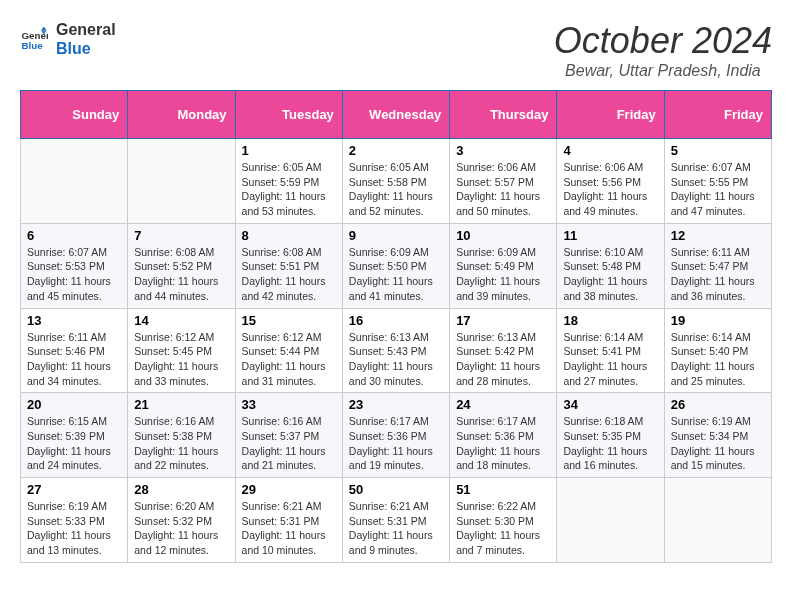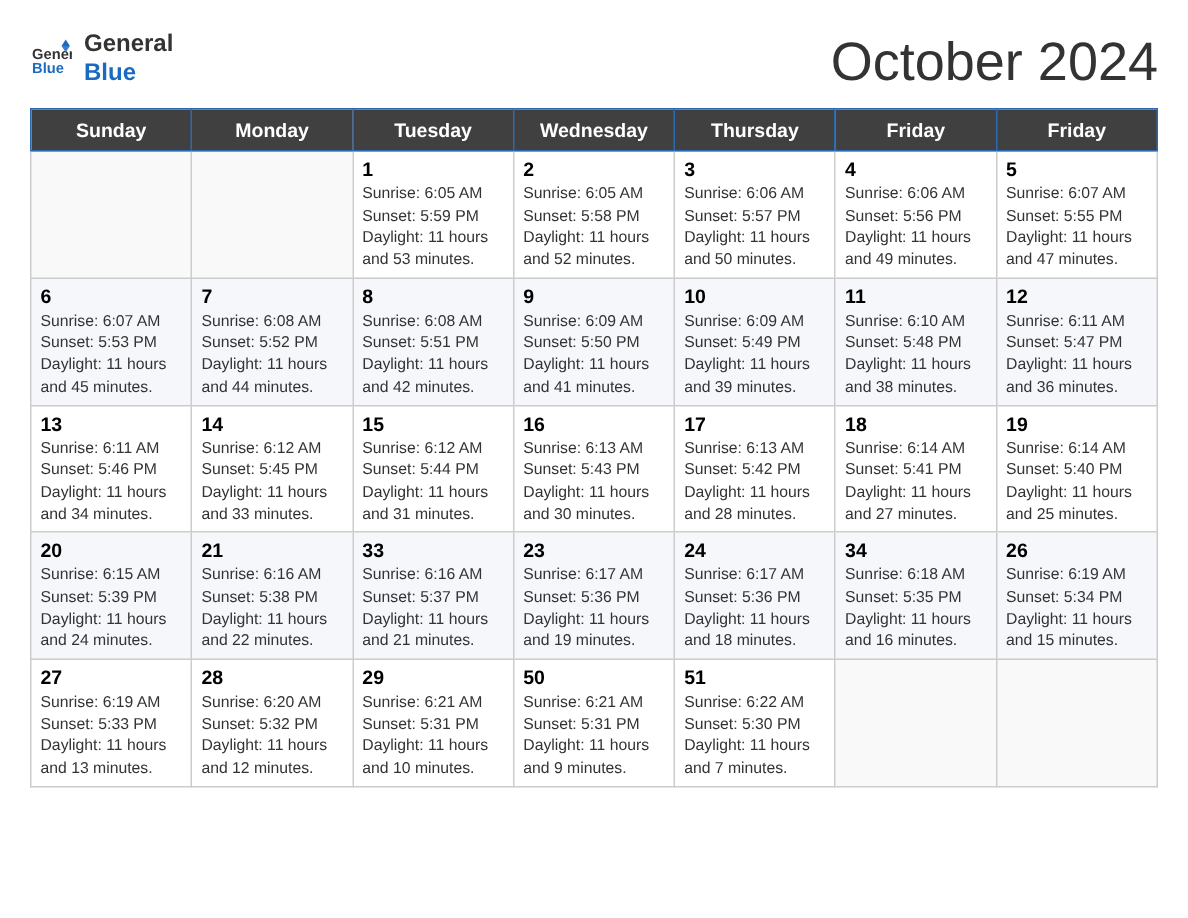--- a/index.html
+++ b/index.html
@@ -20,40 +20,41 @@
       display: flex;
       align-items: center;
       gap: 4px;
     }
     .logo-icon {
       width: 28px;
       height: 28px;
     }
     .title-block {
       text-align: center;
+      font-style: italic;
     }
     .month-title {
       font-size: 36px;
       font-weight: normal;
       color: #333;
     }
     .subtitle {
       font-size: 16px;
       color: #555;
     }
     .calendar {
       width: 100%;
       border-collapse: collapse;
       font-size: 11px;
     }
     .calendar th {
-      background-color: #404040;
+      background-color: #ec4899;
       color: white;
-      padding: 6px 8px;
-      text-align: center;
+      padding: 16px 8px;
+      text-align: right;
       font-size: 13px;
       font-weight: bold;
       border: 1px solid #2a6ab5;
     }
     .calendar td {
       border: 1px solid #ccc;
       vertical-align: top;
       padding: 4px 6px;
       width: 107px;
       min-height: 80px;
@@ -88,20 +89,21 @@
       <polygon points="30,8 38,8 34,2" fill="#1a6bbf"></polygon>
       <polygon points="30,8 38,8 34,14" fill="#3d7cc9"></polygon>
     </svg>
     <div style="display:flex;flex-direction:column;line-height:1.2;margin-left:4px;">
       <span style="font-size:16px;font-weight:bold;color:#333;">General</span>
       <span style="font-size:16px;font-weight:bold;color:#1a6bbf;">Blue</span>
     </div>
   </div>
   <div class="title-block">
     <div class="month-title">October 2024</div>
+    <div class="subtitle">Bewar, Uttar Pradesh, India</div>
   </div>
 </div>
 
 <table class="calendar">
   <thead>
     <tr>
     <th>Sunday</th>
         <th>Monday</th>
         <th>Tuesday</th>
         <th>Wednesday</th>

